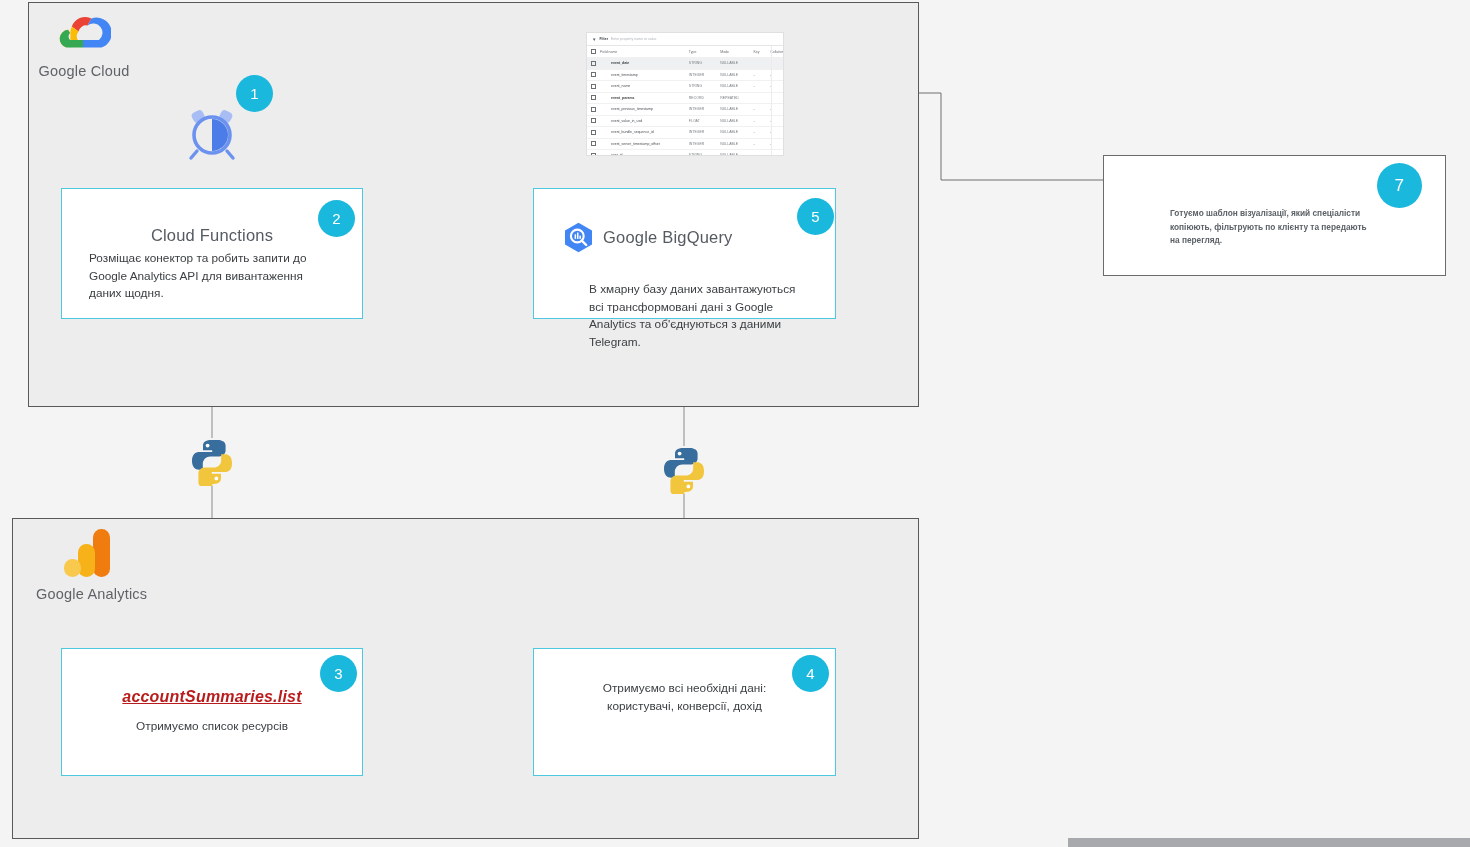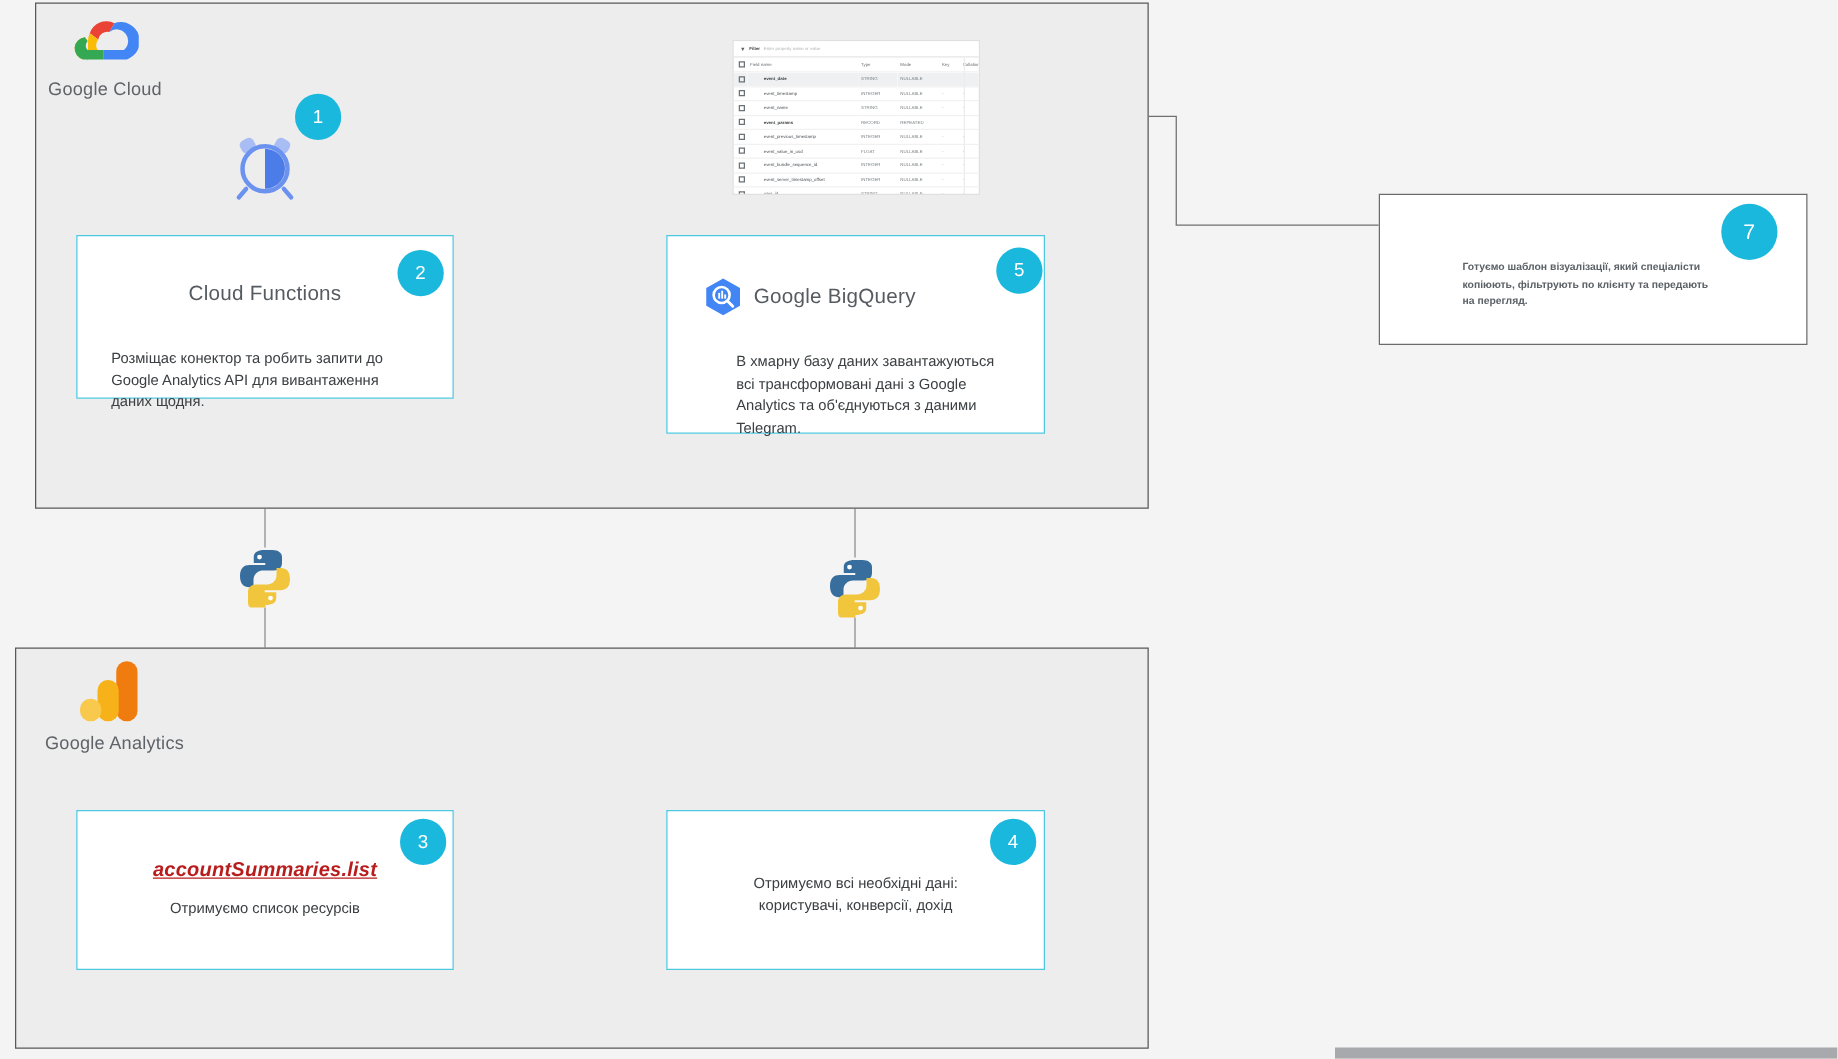--- a/index.html
+++ b/index.html
@@ -42,21 +42,21 @@
   #wires { position: absolute; left: 0; top: 0; width: 1470px; height: 847px; pointer-events: none; }
 
   
   .card {
     position: absolute;
     background: #ffffff;
     border: 1px solid #4ec8e0;
     padding: 17px;
   }
   #card-cf  { left: 61px;  top: 188px; width: 302px; height: 131px; }
-  #card-bq  { left: 533px; top: 188px; width: 303px; height: 159px; }
+  #card-bq  { left: 533px; top: 188px; width: 303px; height: 131px; }
   #card-as  { left: 61px;  top: 648px; width: 302px; height: 128px; }
   #card-rr  { left: 533px; top: 648px; width: 303px; height: 128px; }
   #card-ds  { left: 1103px; top: 155px; width: 343px; height: 121px;
               border: 1px solid #6b6b6b; font-weight: bold; }
 
   .card-title {
     font-size: 16.5px;
     color: #555b61;
     text-align: center;
     font-weight: 400;
@@ -64,21 +64,21 @@
   }
   .card-body {
     font-size: 11.8px;
     color: #3c4043;
     line-height: 1.5;
   }
   .card-body.center { text-align: center; }
 
   
   #card-cf .card-title { margin-top: 20px; }
-  #card-cf .card-body  { margin: 33px 14px 0 10px; }
+  #card-cf .card-body  { margin: 5px 14px 0 10px; }
 
   
   #bq-head {
     display: flex; align-items: center; gap: 9px;
     margin: 16px 0 0 12px;
   }
   #bq-head .card-title { text-align: left; margin: 0; }
   #card-bq .card-body { margin: 28px 18px 0 38px; }
 
   
@@ -86,21 +86,21 @@
     display: inline-block;
     font-size: 16px;
     color: #b91c1c;
     font-style: italic;
     font-weight: bold;
     text-decoration: underline;
     letter-spacing: .2px;
   }
   #card-as .card-title, #card-rr .card-title { margin-top: 21px; }
   #card-as .card-body { margin-top: 12px; }
-  #card-rr .card-body { margin-top: 32px; }
+  #card-rr .card-body { margin-top: 14px; }
 
   
   #card-ds .card-body {
     position: absolute; left: 66px; top: 51px; width: 200px;
     font-size: 8.3px; line-height: 1.65; color: #5b6166;
   }
 
   
   .badge {
     position: absolute;

